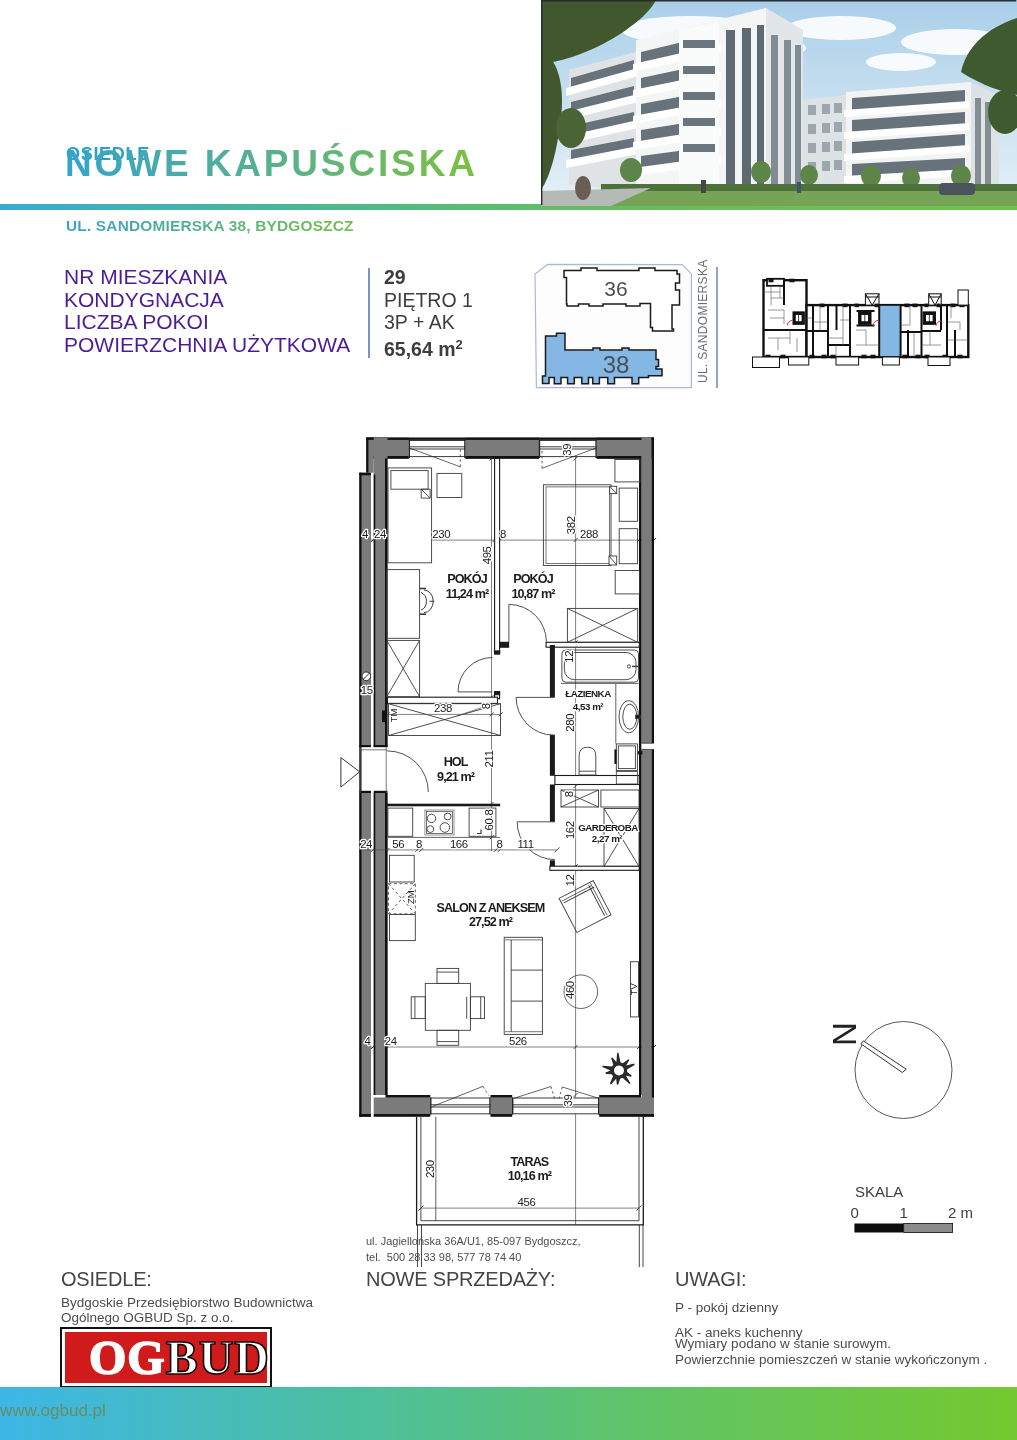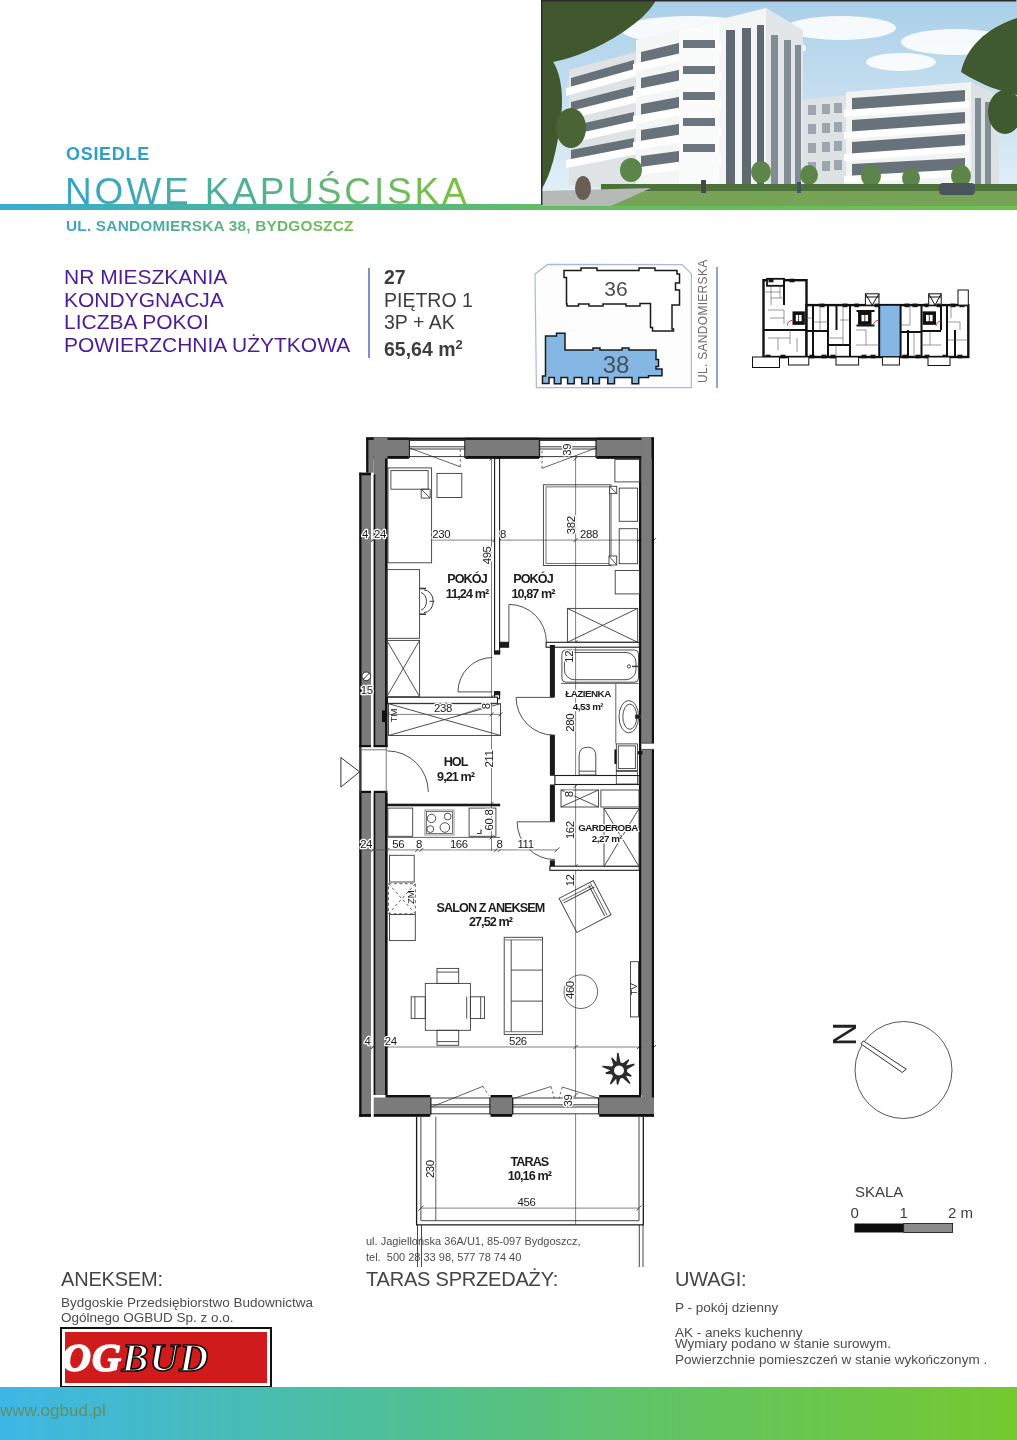--- a/index.html
+++ b/index.html
@@ -4,33 +4,33 @@
 <style>
 html,body{margin:0;padding:0}
 body{width:1017px;height:1440px;position:relative;background:#fff;font-family:"Liberation Sans",sans-serif;overflow:hidden}
 .abs{position:absolute}
 </style>
 </head>
 <body>
 
 <div class="abs" style="left:66px;top:143.5px;font-size:18px;font-weight:bold;color:#2ea0c6;letter-spacing:0.7px">OSIEDLE</div>
 
-<div class="abs" style="left:65px;top:171px;font-size:37px;font-weight:normal;letter-spacing:2.85px;background:linear-gradient(90deg,#36a3cb 0%,#5bb287 55%,#7cc13f 100%);-webkit-background-clip:text;background-clip:text;color:transparent">NOWE KAPUŚCISKA</div>
+<div class="abs" style="left:65px;top:143px;font-size:37px;font-weight:bold;letter-spacing:2.85px;background:linear-gradient(90deg,#36a3cb 0%,#5bb287 55%,#7cc13f 100%);-webkit-background-clip:text;background-clip:text;color:transparent">NOWE KAPUŚCISKA</div>
 
 <div class="abs" style="left:0;top:204px;width:1017px;height:6px;background:linear-gradient(90deg,#38abd3 0%,#4cb793 30%,#62bd62 55%,#6fc24c 100%)"></div>
 
 <div class="abs" style="left:66px;top:216.5px;font-size:15.4px;font-weight:bold;letter-spacing:0.2px;background:linear-gradient(90deg,#3aa2ca 0%,#74bf45 100%);-webkit-background-clip:text;background-clip:text;color:transparent">UL. SANDOMIERSKA 38, BYDGOSZCZ</div>
 
 <div class="abs" style="left:64px;top:266px;font-size:21px;color:#4c1d95;line-height:22.6px">
 NR MIESZKANIA<br>KONDYGNACJA<br>LICZBA POKOI<br>POWIERZCHNIA UŻYTKOWA</div>
 
 <div class="abs" style="left:368px;top:268px;width:2px;height:90px;background:#7694c4"></div>
 
 <div class="abs" style="left:384px;top:266px;font-size:19.5px;color:#3d3d3d;line-height:22.6px">
-<b>27</b><br>PIĘTRO 1<br>3P + AK<br><b>65,64 m<sup style="font-size:13px">2</sup></b></div>
+<b>29</b><br>PIĘTRO 1<br>3P + AK<br><b>65,64 m<sup style="font-size:13px">2</sup></b></div>
 
 <svg class="abs" style="left:541px;top:0" width="476" height="206" viewBox="0 0 476 206">
 <defs>
 <linearGradient id="sky" x1="0" y1="0" x2="0" y2="1">
 <stop offset="0" stop-color="#a9cfe9"></stop>
 <stop offset="0.5" stop-color="#c8e0f0"></stop>
 <stop offset="1" stop-color="#e6f1f7"></stop>
 </linearGradient>
 </defs>
 
@@ -830,32 +830,32 @@
 <text x="850.5" y="1217.5">0</text>
 <text x="899.5" y="1217.5">1</text>
 <text x="948" y="1217.5">2 m</text>
 </g>
 
 <rect x="854.4" y="1223.5" width="49.3" height="9" fill="#0d0d0d"></rect>
 
 <rect x="903.7" y="1223.5" width="48.9" height="9" fill="#8b8b8b" stroke="#0d0d0d" stroke-width="0.8"></rect>
 </svg>
 
-<div class="abs" style="left:61px;top:1268px;font-size:20px;color:#454545;letter-spacing:-0.2px">ANEKSEM:</div>
+<div class="abs" style="left:61px;top:1268px;font-size:20px;color:#454545;letter-spacing:-0.2px">OSIEDLE:</div>
 
 <div class="abs" style="left:61px;top:1294.5px;font-size:13.5px;color:#4c4c4c;line-height:15.7px">Bydgoskie Przedsiębiorstwo Budownictwa<br>Ogólnego OGBUD Sp. z o.o.</div>
 
 <div class="abs" style="left:60px;top:1327px;width:208px;height:57px;background:#cf1b1b;border:2px solid #111;box-shadow:inset 0 0 0 3px #fff">
-<div style="position:absolute;left:0;top:0;width:100%;height:100%;display:flex;align-items:center;justify-content:flex-start;font-family:'Liberation Serif',serif;font-weight:bold;font-style:italic;font-size:40px;letter-spacing:1px">
+<div style="position:absolute;left:0;top:0;width:100%;height:100%;display:flex;align-items:center;justify-content:flex-end;font-family:'Liberation Serif',serif;font-weight:bold;font-size:48px;letter-spacing:1px">
       <span style="color:#fff;-webkit-text-stroke:1.6px #fff">OG</span>
       <span style="color:#ffffff;-webkit-text-stroke:1.6px #0a0a0a">BUD</span>
     </div>
 </div>
 
-<div class="abs" style="left:366px;top:1268px;font-size:20px;color:#454545;letter-spacing:-0.2px">TARAS SPRZEDAŻY:</div>
+<div class="abs" style="left:366px;top:1268px;font-size:20px;color:#454545;letter-spacing:-0.2px">NOWE SPRZEDAŻY:</div>
 
 <div class="abs" style="left:366px;top:1233px;font-size:11px;color:#4c4c4c;line-height:16.4px">ul. Jagiellońska 36A/U1, 85-097 Bydgoszcz,<br>tel.&nbsp; 500 28 33 98, 577 78 74 40</div>
 
 <div class="abs" style="left:675px;top:1268px;font-size:20px;color:#454545;letter-spacing:-0.2px">UWAGI:</div>
 
 <div class="abs" style="left:675px;top:1294.5px;font-size:13.5px;color:#4c4c4c;line-height:25px">P - pokój dzienny<br>AK - aneks kuchenny</div>
 
 <div class="abs" style="left:675px;top:1336px;font-size:13.5px;color:#4c4c4c;line-height:15.7px">Wymiary podano w stanie surowym.<br>Powierzchnie pomieszczeń w stanie wykończonym .</div>
 
 <div class="abs" style="left:0;top:1387px;width:1017px;height:53px;background:linear-gradient(90deg,#3eb7e7 0%,#4cbf9e 35%,#61c464 65%,#74c92f 100%)"></div>

